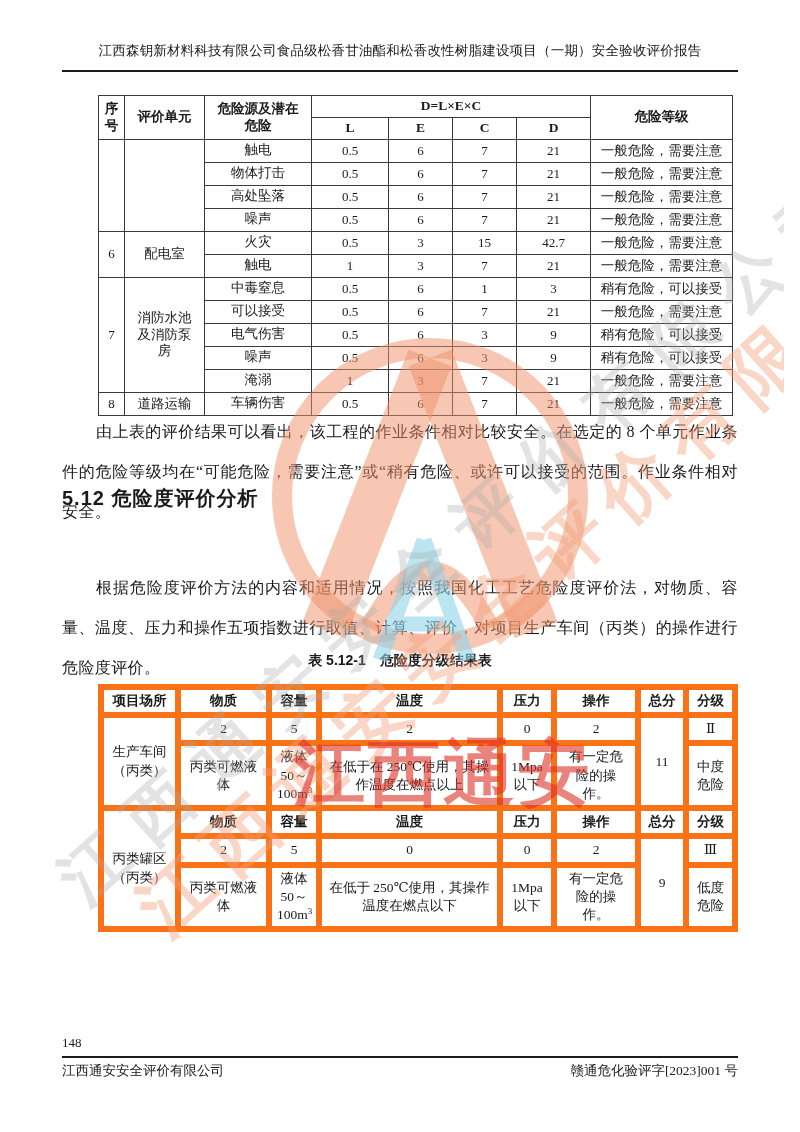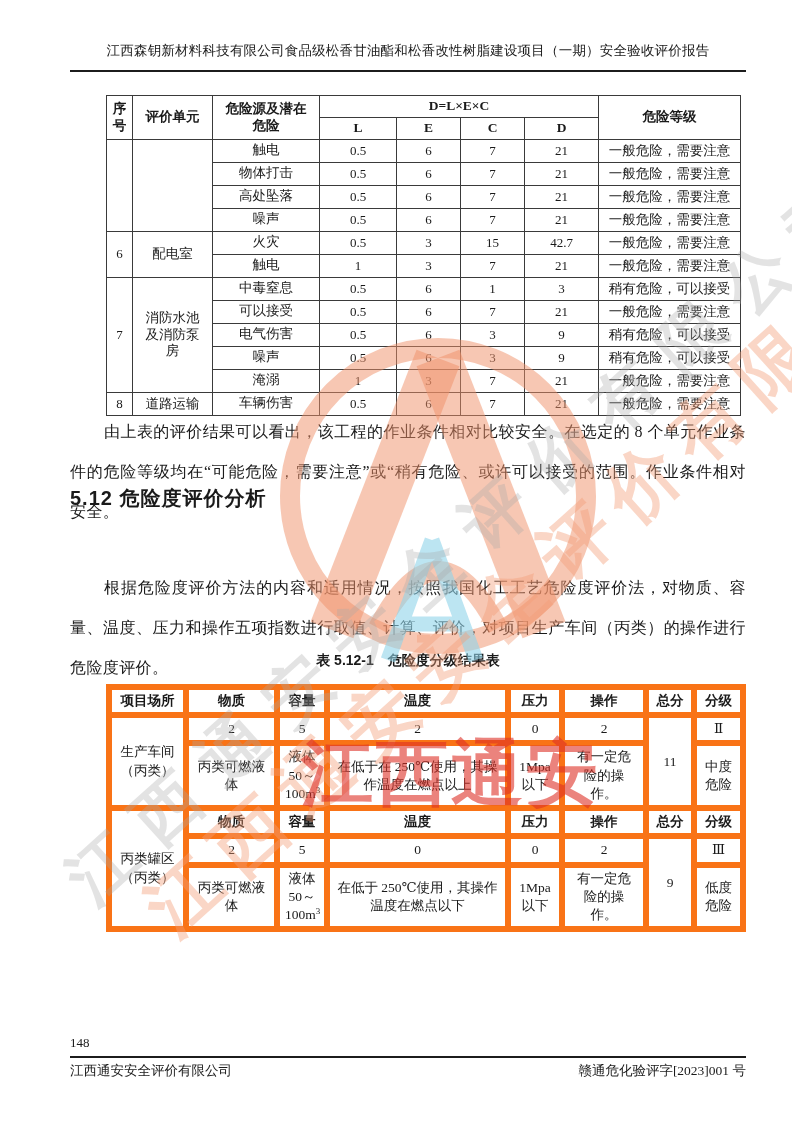--- a/index.html
+++ b/index.html
@@ -1,17 +1,17 @@
 <!DOCTYPE html>
 <html><head>
 <meta charset="utf-8">
 <style>
   html,body{margin:0;padding:0;background:#ffffff;}
   .page{position:relative;width:784px;height:1132px;background:#ffffff;overflow:hidden;
-        font-family:"Liberation Serif","DejaVu Serif",serif;color:#1a1a1a;margin-left:8px;}
+        font-family:"Liberation Serif","DejaVu Serif",serif;color:#1a1a1a;}
 
   
   .doc-header{position:absolute;top:42px;left:62px;width:676px;text-align:center;
               font-size:13.5px;letter-spacing:0.2px;}
   .rule{position:absolute;left:62px;width:676px;height:2px;background:#1c1c1c;}
   .header-rule{top:70px;}
 
   
   .t1{position:absolute;top:95px;left:98px;width:634px;border-collapse:collapse;table-layout:fixed;}
   .t1 th,.t1 td{border:1px solid #3a3a3a;text-align:center;vertical-align:middle;

